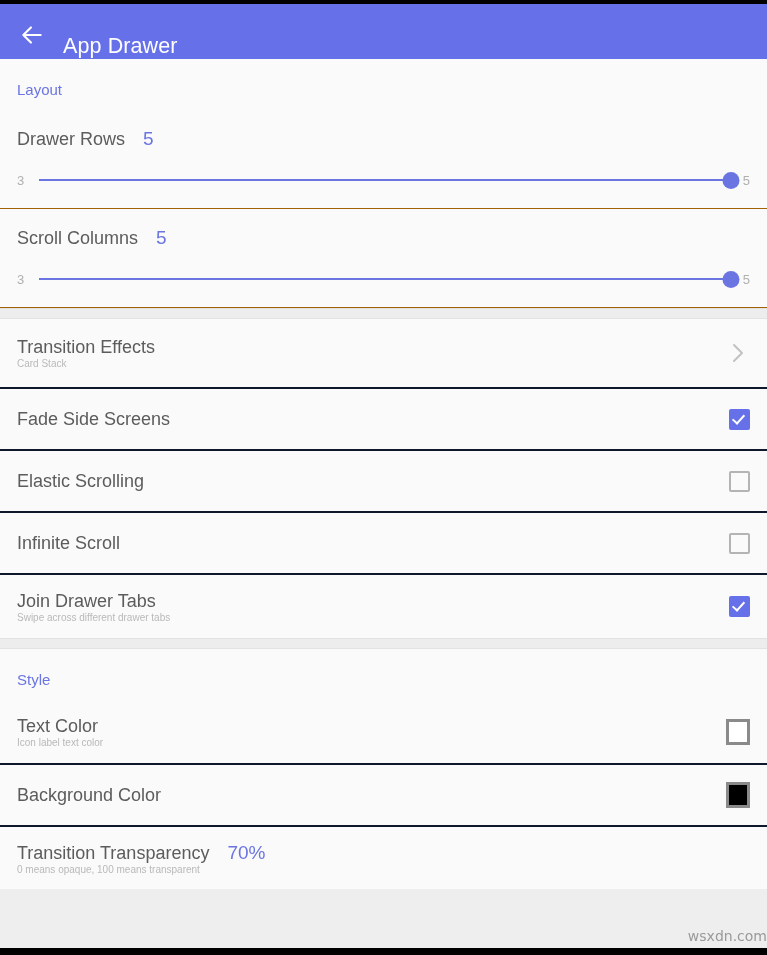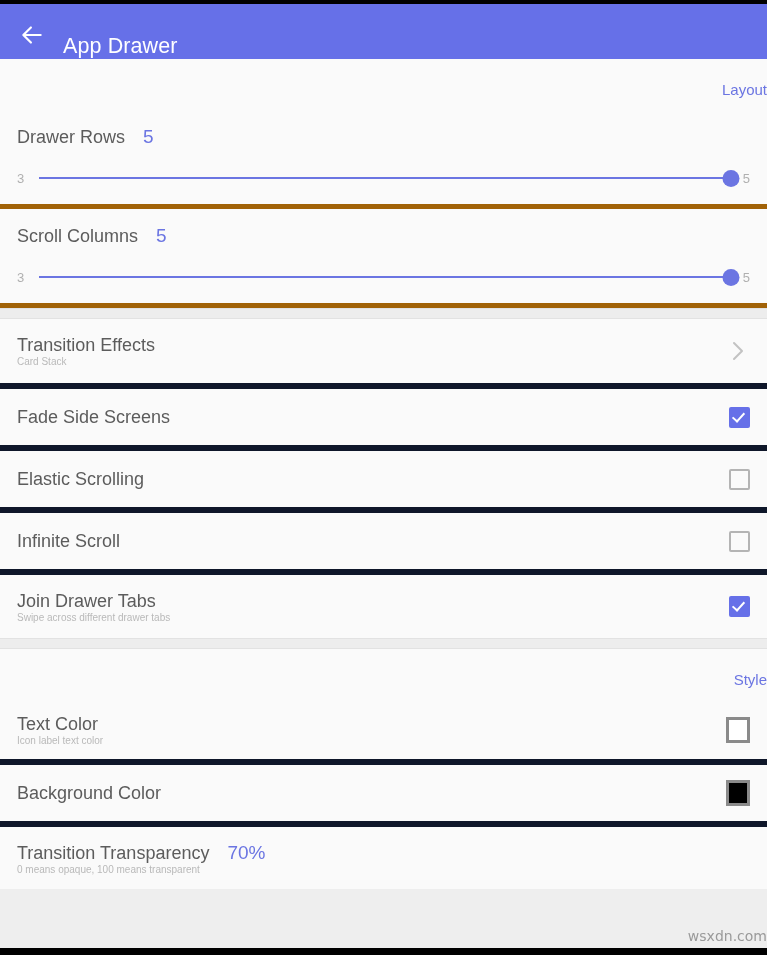--- a/index.html
+++ b/index.html
@@ -87,27 +87,26 @@
     background: #ededed;
     border-top: 1px solid #e2e2e2;
     border-bottom: 1px solid #e2e2e2;
     box-sizing: border-box;
   }
   .section-header {
     color: #6b75e2;
     font-size: 15px;
     padding: 22px 0 12px 17px;
     background: #fafafa;
-    text-align: right;
   }
 
   .row {
     position: relative;
     background: #fafafa;
-    border-bottom: 6px solid #0f172a;
+    border-bottom: 2px solid #0f172a;
     box-sizing: border-box;
     padding: 0 17px;
     display: flex;
     align-items: center;
     justify-content: space-between;
   }
   .row.no-border { border-bottom: none; }
   .row-text {
     display: flex;
     flex-direction: column;
@@ -131,21 +130,21 @@
   }
   .row-sub {
     font-size: 10px;
     color: #b9b9b9;
     white-space: nowrap;
   }
 
   
   .slider-row {
     background: #fafafa;
-    border-bottom: 5px solid #a16207;
+    border-bottom: 1px solid #a16207;
     padding: 0 17px 0 17px;
     box-sizing: border-box;
     height: 99px;
     display: flex;
     flex-direction: column;
     justify-content: center;
   }
   .slider-label-line {
     display: flex;
     align-items: baseline;

